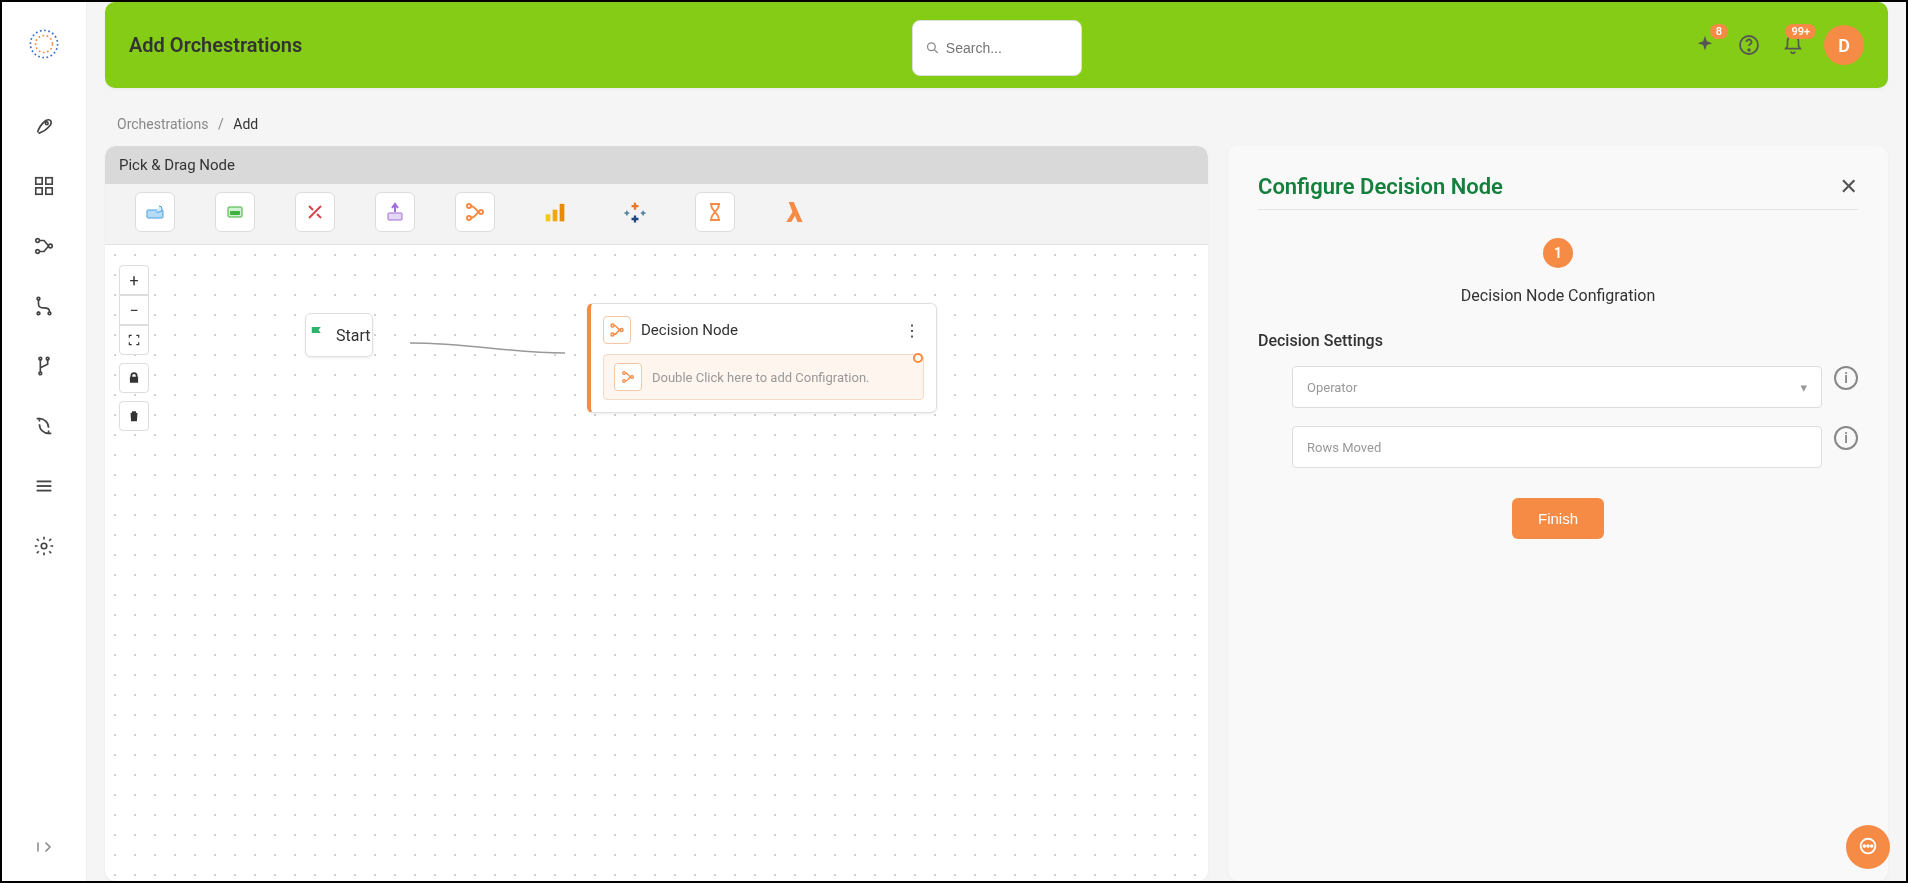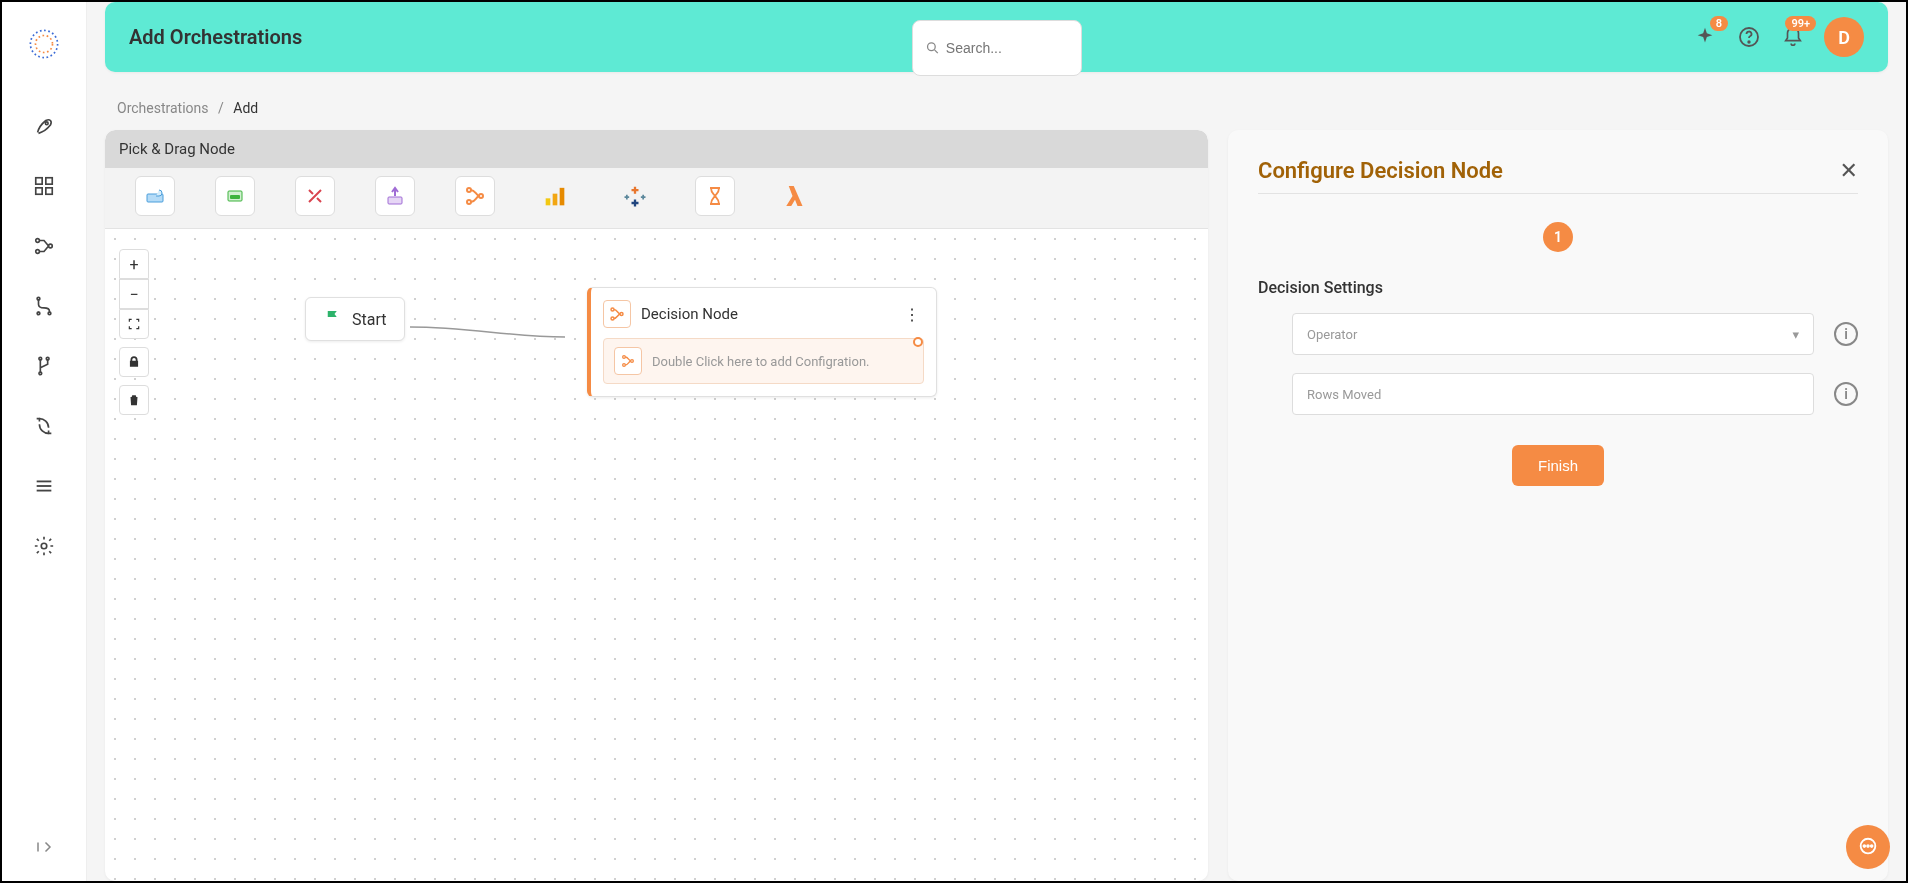--- a/index.html
+++ b/index.html
@@ -19,21 +19,21 @@
 }
 .sidebar-logo { width: 34px; height: 34px; margin-bottom: 35px; }
 .sidebar-icon {
   width: 28px; height: 28px; margin: 16px 0; cursor: pointer;
   display: flex; align-items: center; justify-content: center; color: #444;
 }
 .sidebar-spacer { flex: 1; }
 .sidebar-collapse { margin-bottom: 20px; color: #888; }
 .main { flex: 1; display: flex; flex-direction: column; min-width: 0; }
 .header {
-  height: 70px; background: #5eead4; border-radius: 10px;
+  height: 86px; background: #84cc16; border-radius: 10px;
   margin: 0 18px 0 18px; display: flex; align-items: center;
   padding: 0 24px; box-shadow: 0 1px 3px rgba(0,0,0,0.05);
 }
 .header-title { font-size: 20px; font-weight: 600; color: #333; }
 .search-wrap {
   margin-left: auto; display: flex; align-items: center;
   border: 1px solid #ddd; border-radius: 8px; padding: 18px 12px;
   width: 170px; background: #fff; color: #888;
   position: absolute; left: 50%; transform: translateX(-50%); top: 18px;
 }
@@ -95,21 +95,21 @@
   width: 30px; height: 30px; background: #fff; border: 1px solid #ddd;
   display: flex; align-items: center; justify-content: center;
   cursor: pointer; font-size: 16px; color: #333;
 }
 .canvas-ctrl:first-child { border-radius: 4px 4px 0 0; }
 .canvas-ctrl.last { border-radius: 0 0 4px 4px; }
 .canvas-ctrl.standalone { border-radius: 4px; margin-top: 8px; }
 .start-node {
   position: absolute; left: 200px; top: 68px;
   background: #fff; border: 1px solid #e0e0e0; border-radius: 6px;
-  padding: 10px 18px; display: flex; align-items: center; gap: 10px;
+  padding: 10px 2px; display: flex; align-items: center; gap: 10px;
   box-shadow: 0 1px 3px rgba(0,0,0,0.08);
 }
 .flag-icon { color: #2db36b; }
 .decision-node {
   position: absolute; left: 482px; top: 58px;
   background: #fff; border: 1px solid #e0e0e0; border-left: 4px solid #f58b44;
   border-radius: 6px; width: 350px; padding: 12px; box-shadow: 0 1px 3px rgba(0,0,0,0.08);
 }
 .decision-header { display: flex; align-items: center; gap: 10px; margin-bottom: 10px; }
 .node-iconbox {
@@ -128,32 +128,32 @@
   position: absolute; width: 10px; height: 10px; border: 2px solid #f58b44;
   border-radius: 50%; background: #fff;
 }
 .port-right { left: 808px; top: 108px; }
 .config-panel {
   width: 660px; background: #f9f9f9; border-radius: 10px;
   box-shadow: 0 1px 3px rgba(0,0,0,0.05); padding: 28px 30px;
   flex-shrink: 0;
 }
 .config-top { display: flex; align-items: center; margin-bottom: 8px; }
-.config-title { font-size: 22px; font-weight: 600; color: #a16207; flex: 1; }
+.config-title { font-size: 22px; font-weight: 600; color: #15803d; flex: 1; }
 .config-close { cursor: pointer; color: #555; font-size: 22px; }
 .config-divider { height: 1px; background: #e3e3e3; margin: 10px 0 28px; }
 .step-wrap { text-align: center; margin-bottom: 18px; }
 .step-circle {
   width: 30px; height: 30px; background: #f58b44; color: #fff;
   border-radius: 50%; display: inline-flex; align-items: center; justify-content: center;
   font-size: 14px; font-weight: 600;
 }
 .step-label { margin-top: 18px; font-size: 16px; color: #333; }
 .section-label { font-size: 16px; font-weight: 500; margin: 26px 0 16px; color: #333; }
-.field-row { display: flex; align-items: center; gap: 20px; margin-bottom: 18px; padding-left: 34px; }
+.field-row { display: flex; align-items: flex-start; gap: 12px; margin-bottom: 18px; padding-left: 34px; }
 .field {
   flex: 1; border: 1px solid #ddd; border-radius: 4px; background: #fff;
   height: 42px; display: flex; align-items: center; padding: 0 14px;
   font-size: 13px; color: #999;
 }
 .field.select { justify-content: space-between; cursor: pointer; }
 .info-icon {
   width: 24px; height: 24px; border: 2px solid #888; border-radius: 50%;
   display: flex; align-items: center; justify-content: center;
   font-size: 14px; color: #888; font-weight: 600; cursor: pointer;
@@ -413,20 +413,21 @@
       </div>
 
       <div class="config-panel">
         <div class="config-top">
           <div class="config-title">Configure Decision Node</div>
           <div class="config-close">✕</div>
         </div>
         <div class="config-divider"></div>
         <div class="step-wrap">
           <div class="step-circle">1</div>
+          <div class="step-label">Decision Node Configration</div>
         </div>
         <div class="section-label">Decision Settings</div>
 
         <div class="field-row">
           <div class="field select">
             <span>Operator</span>
             <span>▾</span>
           </div>
           <div class="info-icon">i</div>
         </div>

